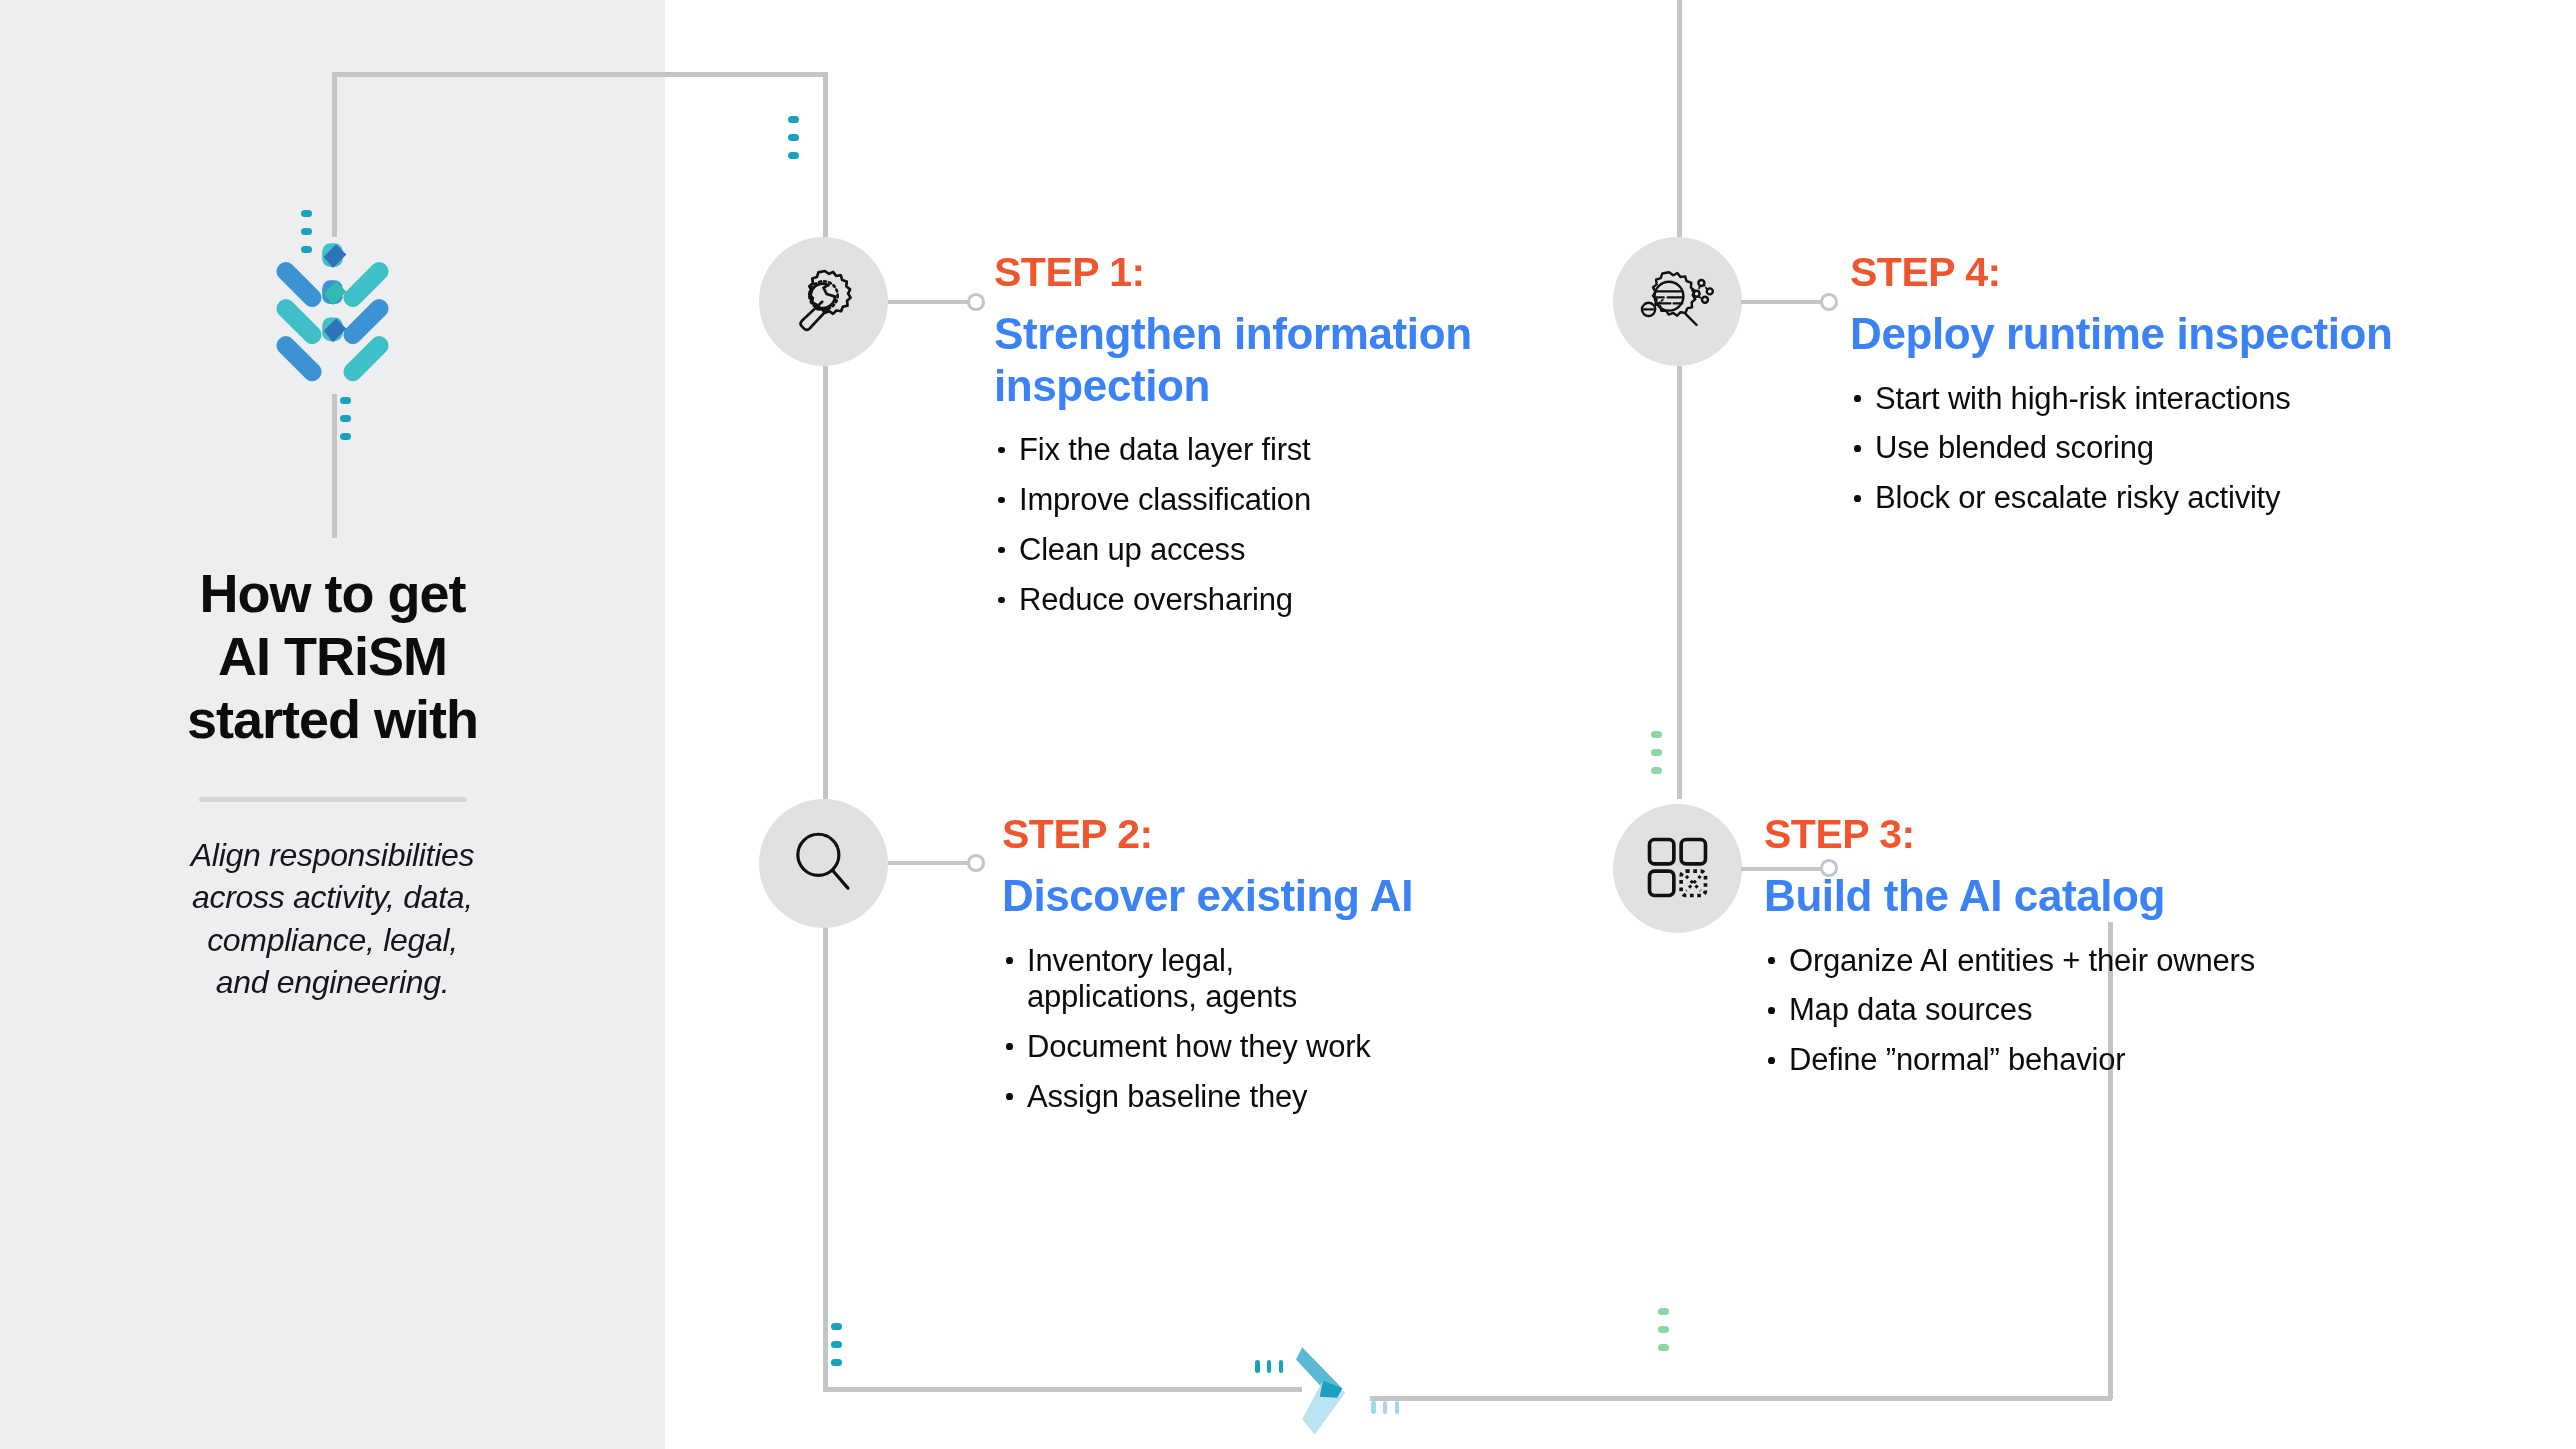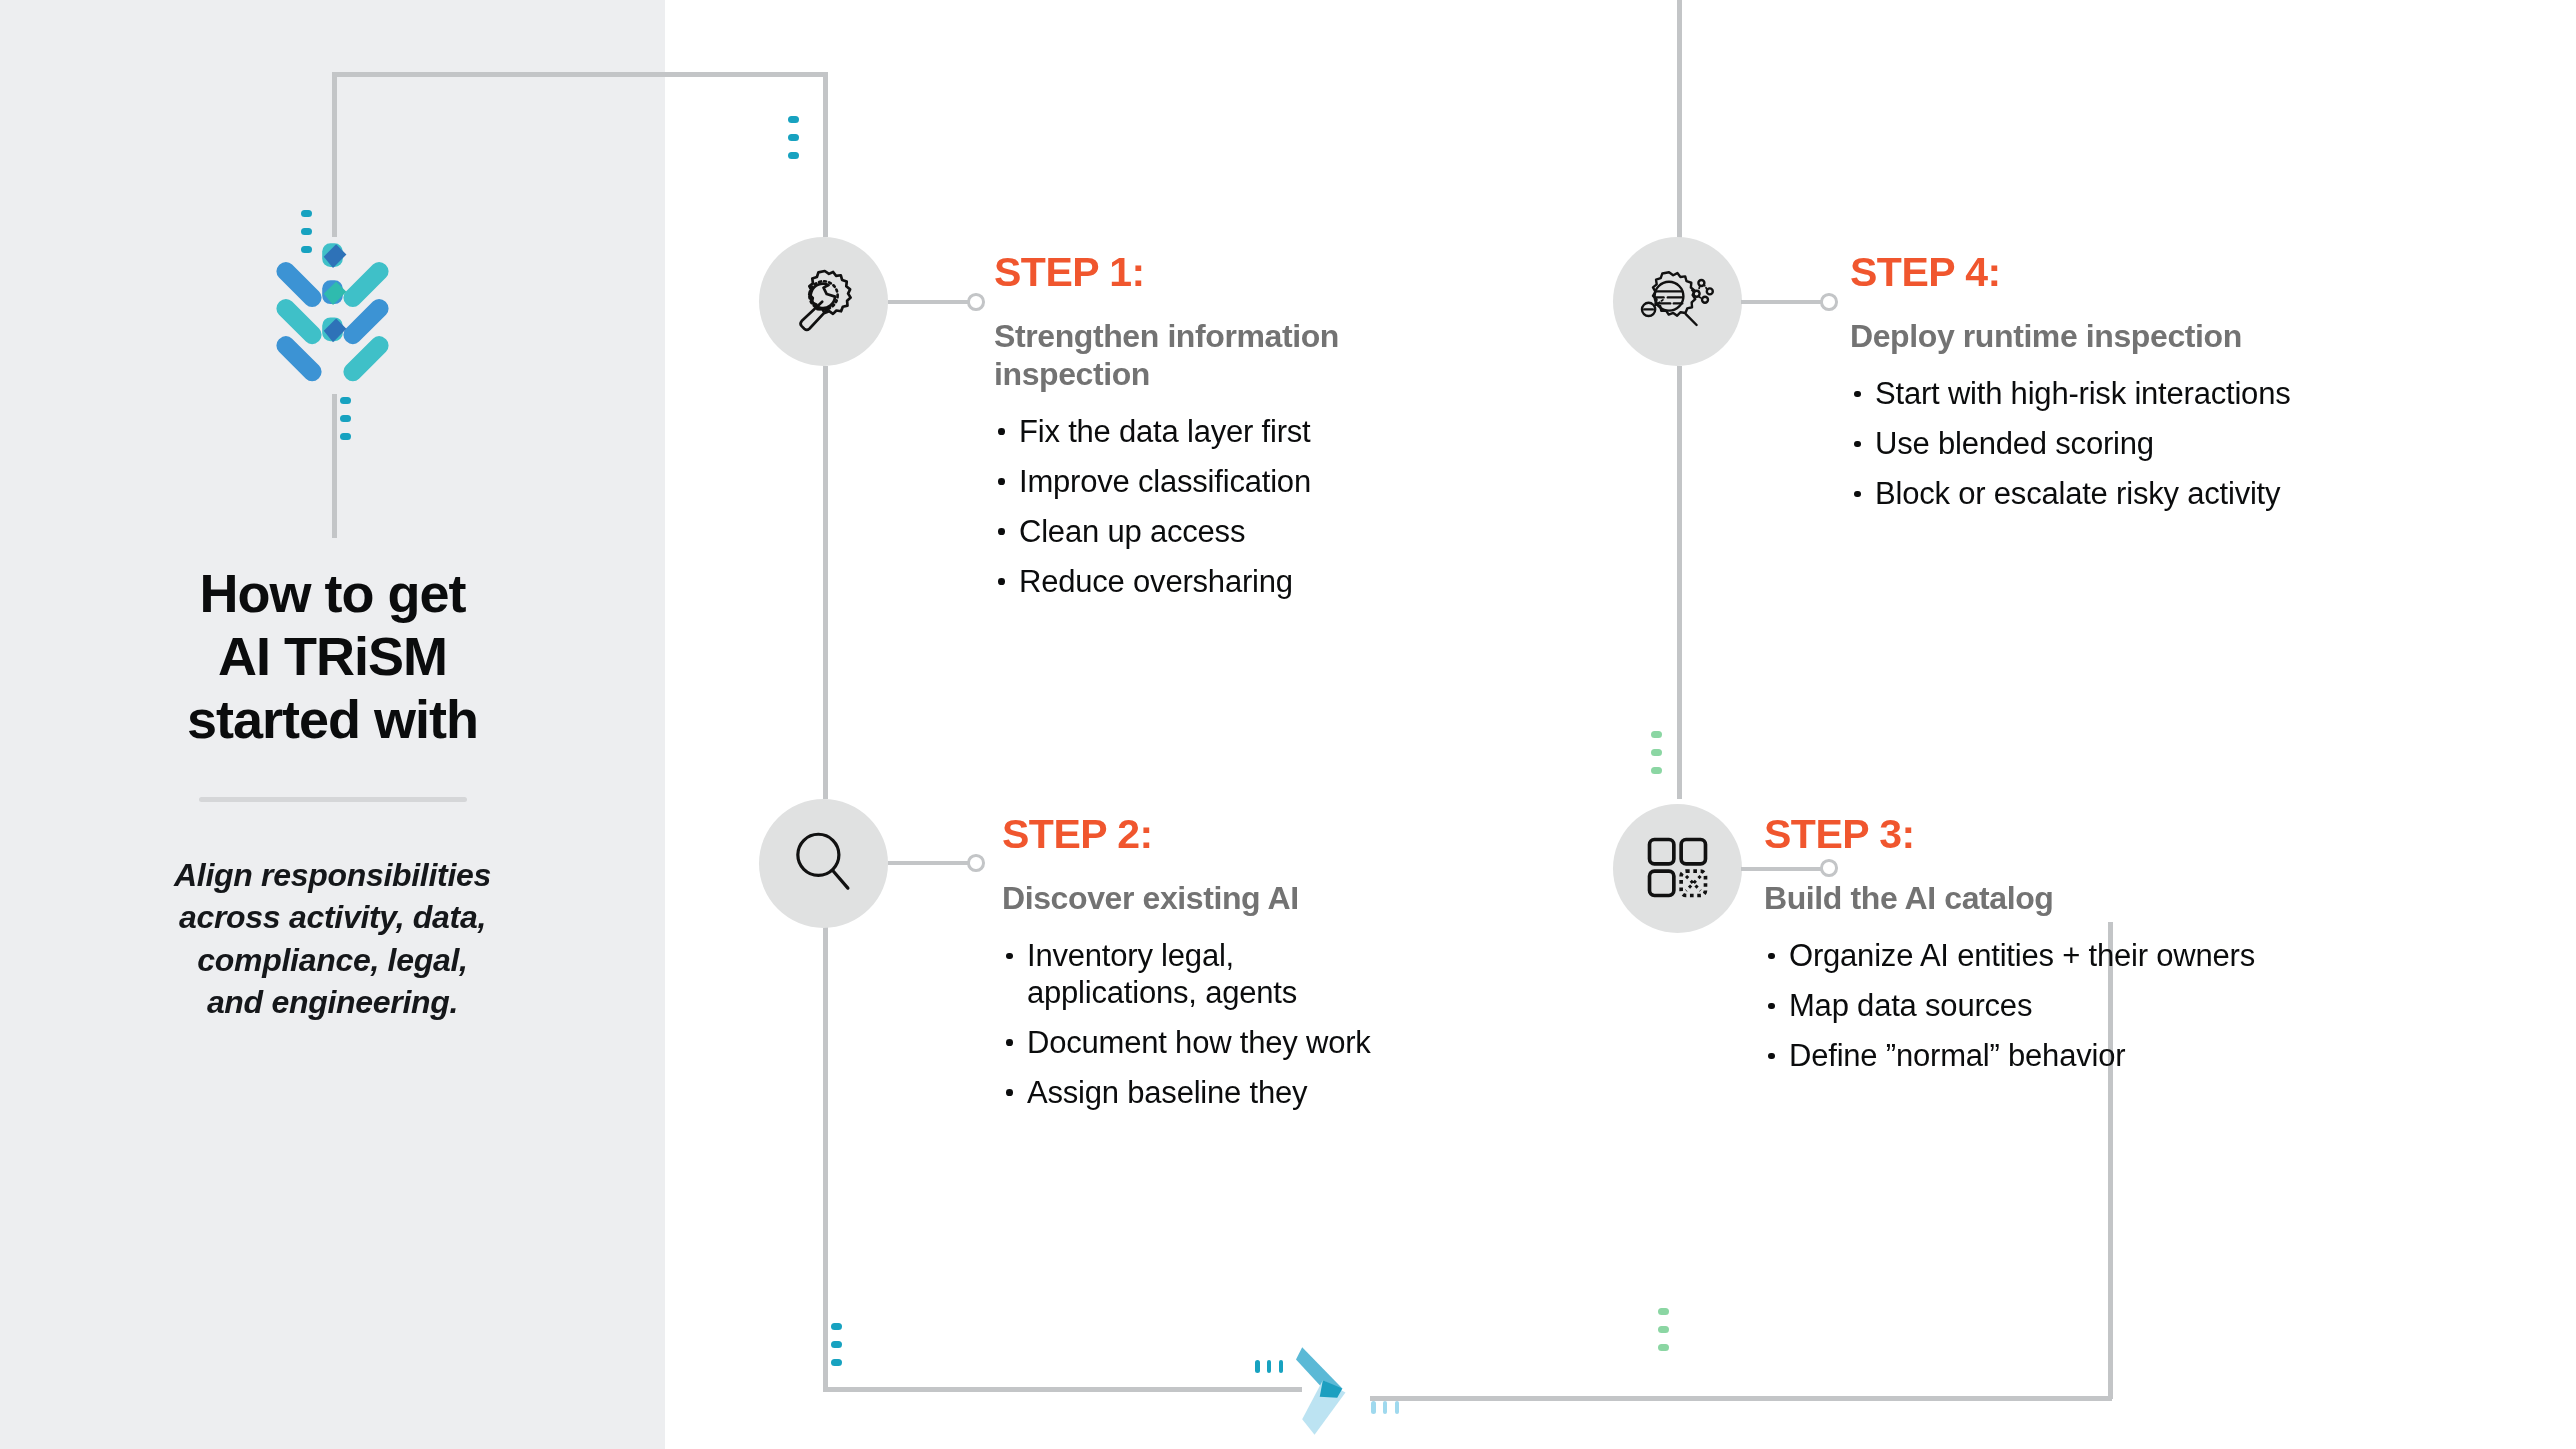--- a/index.html
+++ b/index.html
@@ -24,22 +24,22 @@
   }
   #page-title{
     font-size:54px; font-weight:700; line-height:1.17;
     letter-spacing:-1px; color:#0b0c0d;
   }
   #title-divider{
     width:268px; height:5.2px; background:#d5d6d8;
     margin:45px auto 0 auto; border-radius:2.6px;
   }
   #subtitle{
-    margin-top:52px; font-size:32px; font-style:italic; line-height:1.33;
-    color:#15171a; letter-spacing:-0.3px;font-weight:bold;
+    margin-top:32px; font-size:32px; font-style:italic; line-height:1.33;
+    color:#15171a; letter-spacing:-0.3px;
   }
 
   
   .line{ position:absolute; background:#c3c5c7; }
   .vline{ width:4.6px; }
   .hline{ height:4.6px; }
 
   
   .dots{ position:absolute; display:flex; flex-direction:column; gap:11.3px; }
   .dots.horiz{ flex-direction:row; gap:7.2px; }
@@ -58,21 +58,21 @@
   .stub-dot{
     position:absolute; width:17.5px; height:17.5px; border-radius:50%;
     border:3.6px solid #c3c5c7; background:#ffffff;
   }
   .step-body{ position:absolute; }
   .step-label{
     font-size:41px; font-weight:700; color:#f0562e;
     letter-spacing:-0.5px; line-height:1;
   }
   .step-title{
-    margin-top:25px; font-size:32px; font-weight:700; color:#737373;
+    margin-top:15px; font-size:44px; font-weight:700; color:#3b82f6;
     line-height:1.18; letter-spacing:-0.4px;
   }
   .step-list{ margin-top:20.6px; list-style:none; }
   .step-list li{
     position:relative; padding-left:25px; font-size:31px; line-height:1.18;
     color:#0b0c0d; margin-bottom:13.4px; letter-spacing:-0.2px;
   }
   .step-list li:before{
     content:""; position:absolute; left:4.1px; top:14.4px;
     width:6.7px; height:6.7px; border-radius:50%; background:#0b0c0d;

